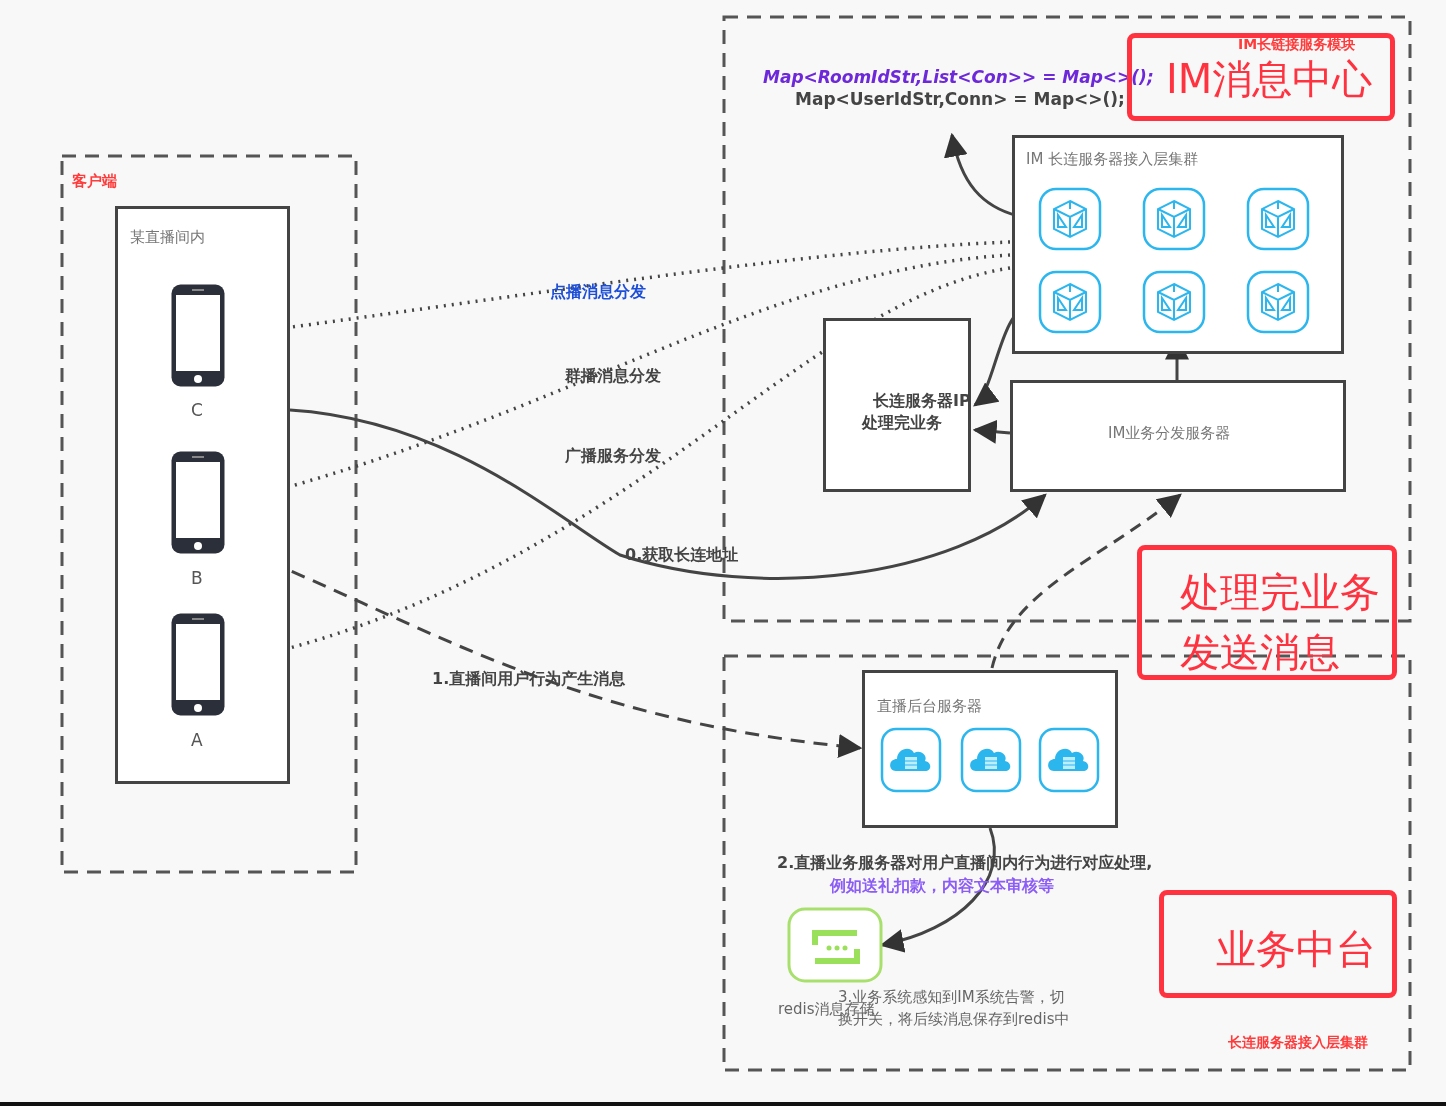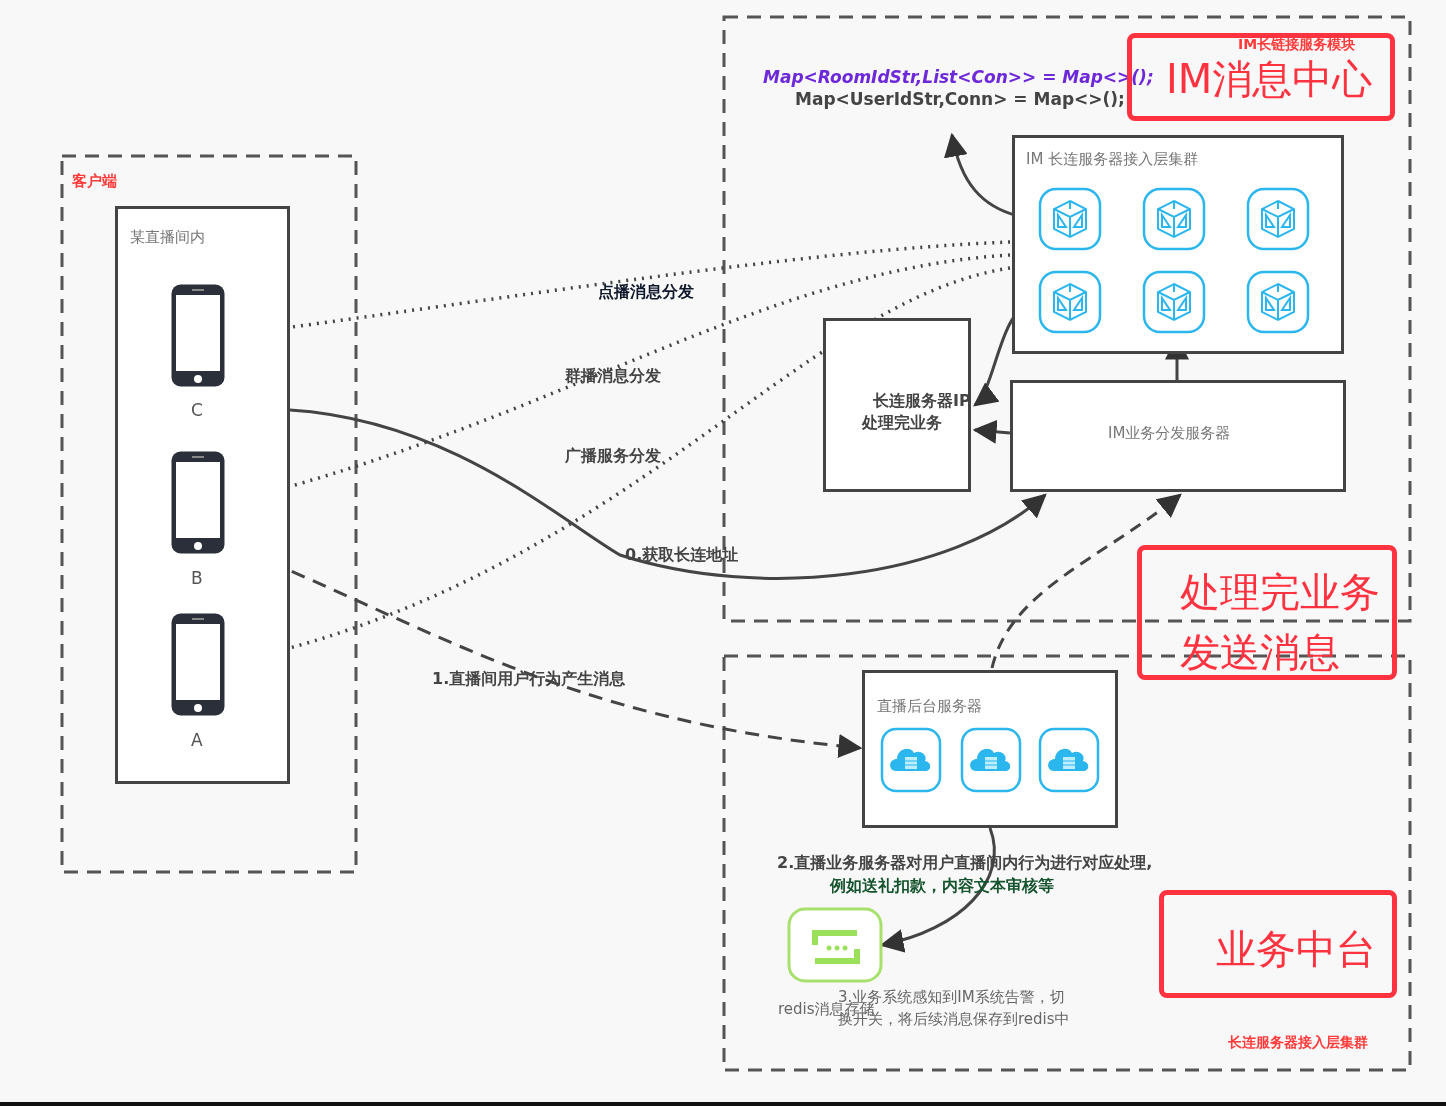--- a/index.html
+++ b/index.html
@@ -79,21 +79,21 @@
 <div class="abs" style="left:170px;top:612px;">
   <svg width="56" height="105">
       <rect x="1.5" y="1.5" width="53" height="102" rx="9" fill="#2b2f3a"></rect>
       <rect x="6" y="12" width="44" height="76" fill="#fff"></rect>
       <circle cx="28" cy="96" r="4" fill="#fff"></circle>
       <rect x="22" y="6" width="12" height="2" fill="#888"></rect>
     </svg>
 </div>
 <div class="txt" style="left:191px;top:730px;color:#555;font-size:17px;">A</div>
 
-<div class="txt bold" style="left:598px;top:282px;font-size:16px;color:#0f172a;font-family:Liberation Serif, serif;">点播消息分发</div>
+<div class="txt bold" style="left:550px;top:282px;font-size:16px;color:#1d4ed8;font-family:Liberation Serif, serif;">点播消息分发</div>
 <div class="txt bold" style="left:565px;top:366px;font-size:16px;color:#444;">群播消息分发</div>
 <div class="txt bold" style="left:565px;top:446px;font-size:16px;color:#444;">广播服务分发</div>
 <div class="txt bold" style="left:625px;top:545px;font-size:16px;color:#444;">0.获取长连地址</div>
 <div class="txt bold" style="left:432px;top:669px;font-size:16px;color:#444;">1.直播间用户行为产生消息</div>
 
 <div class="txt red-label" style="left:1238px;top:36px;font-size:14px;">IM长链接服务模块</div>
 <div class="txt bold" style="left:763px;top:67px;font-size:17px;color:#6d28d9;font-style:italic;">Map&lt;RoomIdStr,List&lt;Con&gt;&gt; = Map&lt;&gt;();</div>
 <div class="txt bold" style="left:795px;top:89px;font-size:17px;color:#444;">Map&lt;UserIdStr,Conn&gt; = Map&lt;&gt;();</div>
 
 <div class="box" style="left:1012px;top:135px;width:332px;height:219px;"></div>
@@ -179,21 +179,21 @@
       </svg></div>
 <div class="abs" style="left:1038px;top:727px;">
       <svg width="62" height="66">
         <rect x="2" y="2" width="58" height="62" rx="14" fill="#fff" stroke="#2bb6ee" stroke-width="2.5"></rect>
         <path d="M16,44 C8,44 8,32 17,32 C17,22 30,18 34,26 C40,22 48,28 45,34 C52,35 52,44 45,44 Z" fill="#2bb6ee"></path>
         <rect x="25" y="30" width="12" height="12" fill="#bdeeff"></rect>
         <path d="M25,34 L37,34 M25,38 L37,38" stroke="#2bb6ee" stroke-width="1"></path>
       </svg></div>
 
 <div class="txt bold" style="left:777px;top:853px;font-size:16px;color:#444;">2.直播业务服务器对用户直播间内行为进行对应处理,</div>
-<div class="txt bold" style="left:830px;top:876px;font-size:16px;color:#14532d;">例如送礼扣款，内容文本审核等</div>
+<div class="txt bold" style="left:830px;top:876px;font-size:16px;color:#8b5cf6;">例如送礼扣款，内容文本审核等</div>
 
 <div class="abs" style="left:785px;top:905px;">
   <svg width="100" height="80">
     <rect x="4" y="4" width="92" height="72" rx="16" fill="#fff" stroke="#a8e06e" stroke-width="3"></rect>
     <path d="M30,40 L30,28 L72,28 M30,40" stroke="#9be05a" stroke-width="6" fill="none"></path>
     <path d="M72,44 L72,56 L30,56" stroke="#9be05a" stroke-width="6" fill="none"></path>
     <circle cx="44" cy="43" r="2.5" fill="#9be05a"></circle>
       <circle cx="52" cy="43" r="2.5" fill="#9be05a"></circle>
       <circle cx="60" cy="43" r="2.5" fill="#9be05a"></circle>
   </svg>

